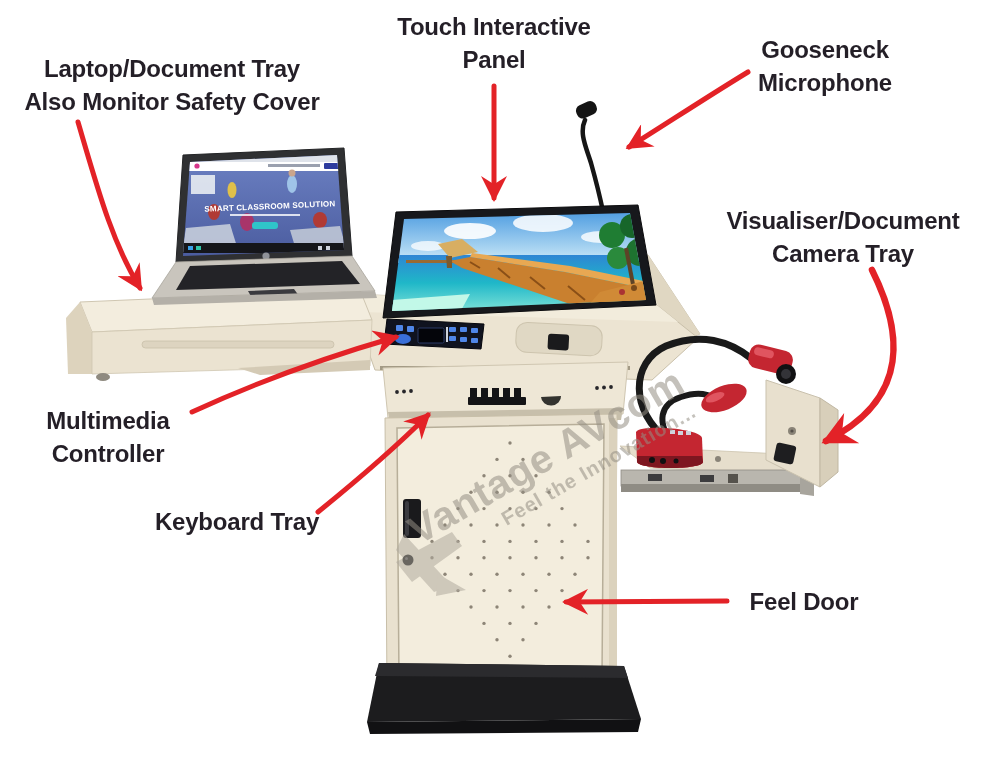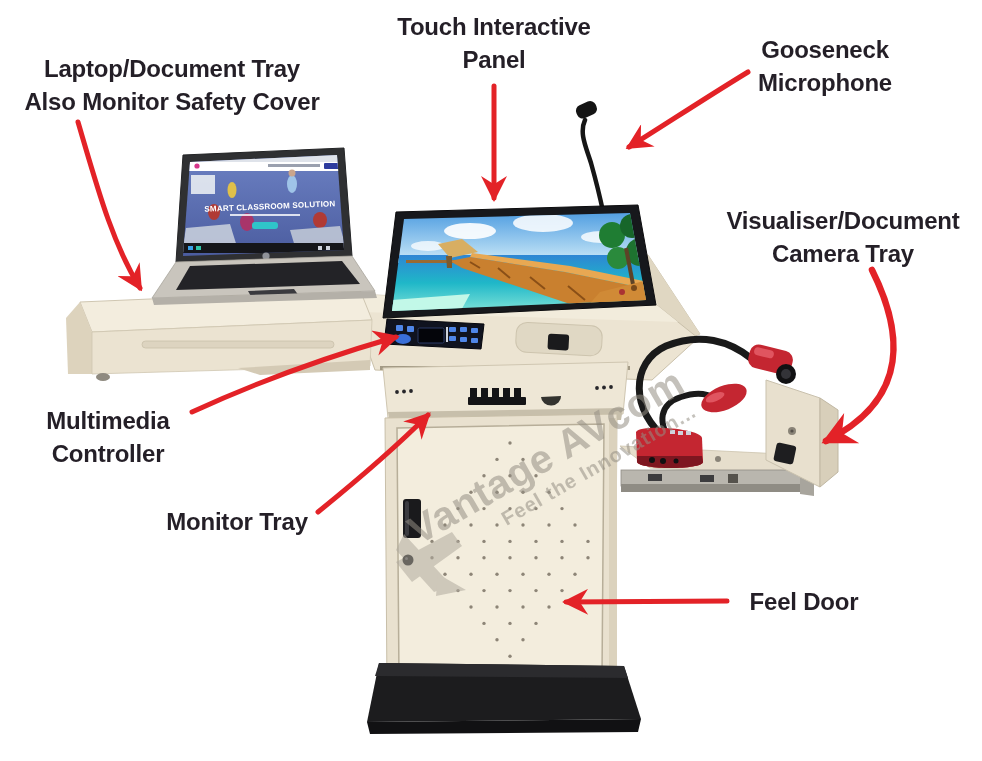--- a/index.html
+++ b/index.html
@@ -325,15 +325,15 @@
   <div class="label" style="left:172px;top:52px;width:360px;">Laptop/Document Tray
 Also Monitor Safety Cover</div>
   <div class="label" style="left:494px;top:10px;width:300px;">Touch Interactive
 Panel</div>
   <div class="label" style="left:825px;top:33px;width:280px;">Gooseneck
 Microphone</div>
   <div class="label" style="left:843px;top:204px;width:290px;">Visualiser/Document
 Camera Tray</div>
   <div class="label" style="left:108px;top:404px;width:220px;">Multimedia
 Controller</div>
-  <div class="label" style="left:237px;top:505px;width:260px;">Monitor Tray</div>
+  <div class="label" style="left:237px;top:505px;width:260px;">Keyboard Tray</div>
   <div class="label" style="left:804px;top:585px;width:200px;">Feel Door</div>
 </div>
 
 </body></html>

